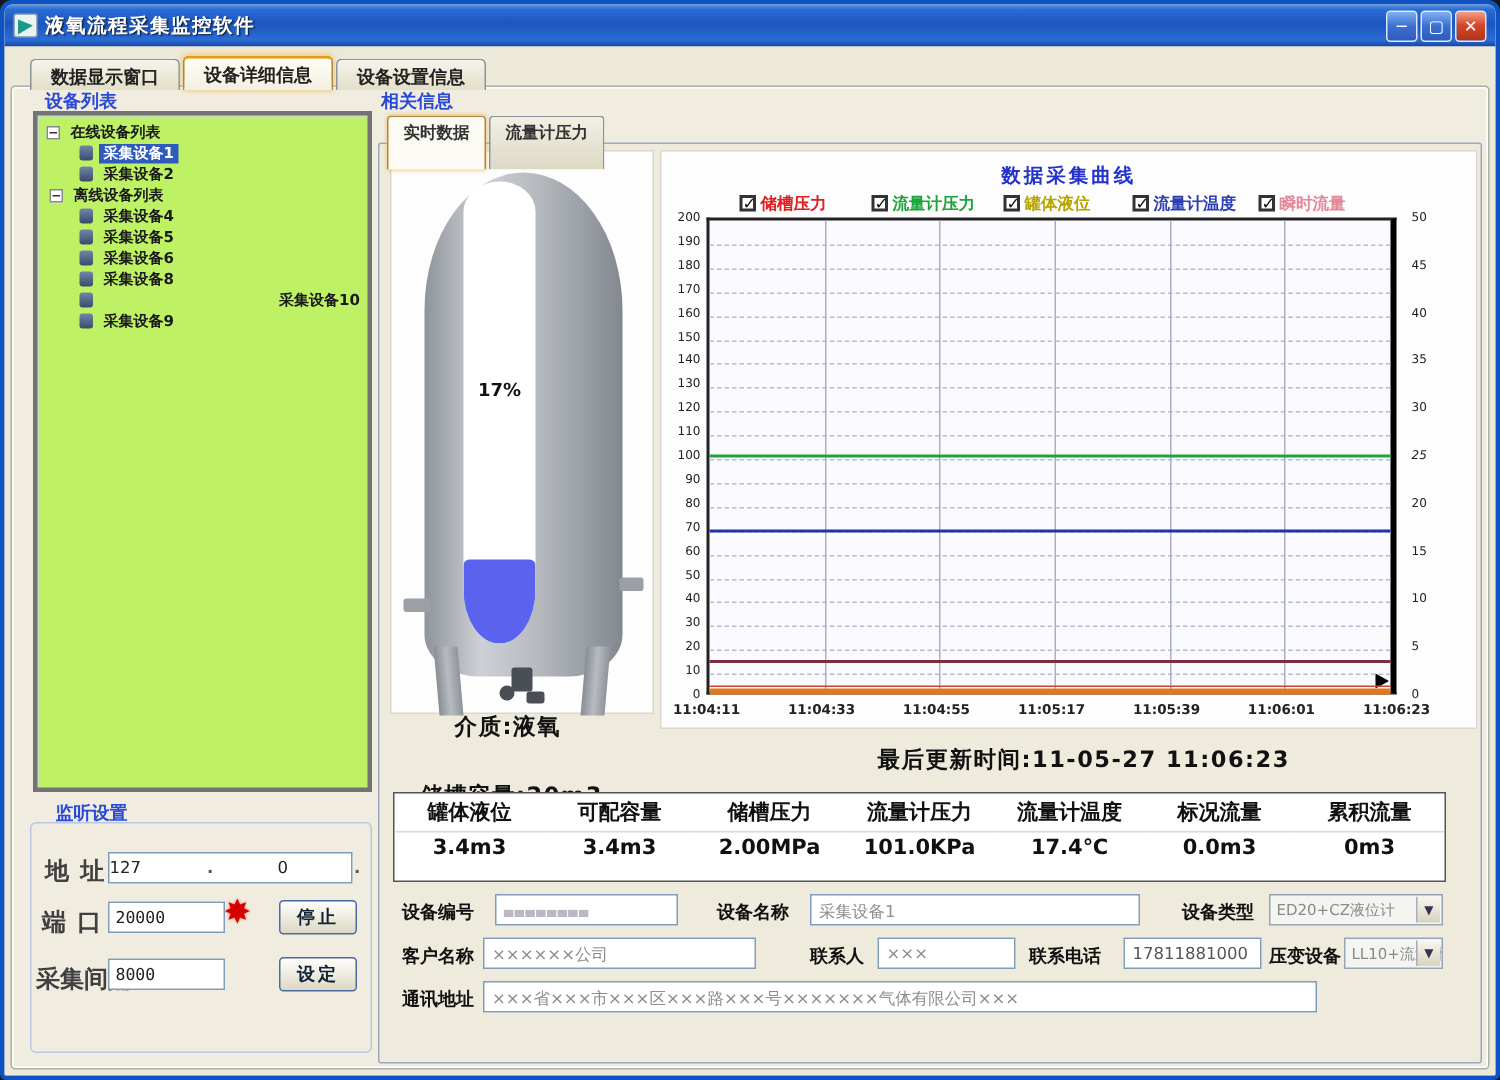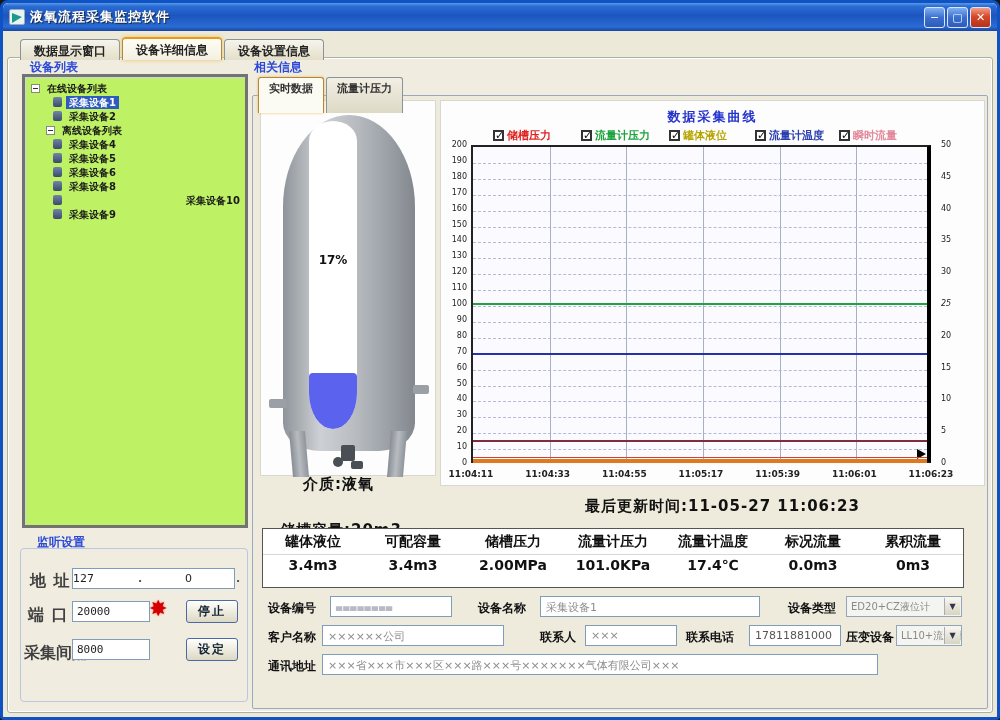--- a/index.html
+++ b/index.html
@@ -158,21 +158,21 @@
           <span class="lbl">在线设备列表</span>
         </div>
         <div class="tree-row selected" style="padding-left: 26px;">
           <div class="dev-icon"></div>
           <span class="lbl">采集设备1</span>
         </div>
         <div class="tree-row" style="padding-left: 26px;">
           <div class="dev-icon"></div>
           <span class="lbl">采集设备2</span>
         </div>
-        <div class="tree-row" style="padding-left: 17px;">
+        <div class="tree-row" style="padding-left: 4px;">
           <div class="expander"></div>
           <span class="lbl">离线设备列表</span>
         </div>
         <div class="tree-row" style="padding-left: 26px;">
           <div class="dev-icon"></div>
           <span class="lbl">采集设备4</span>
         </div>
         <div class="tree-row" style="padding-left: 26px;">
           <div class="dev-icon"></div>
           <span class="lbl">采集设备5</span>

